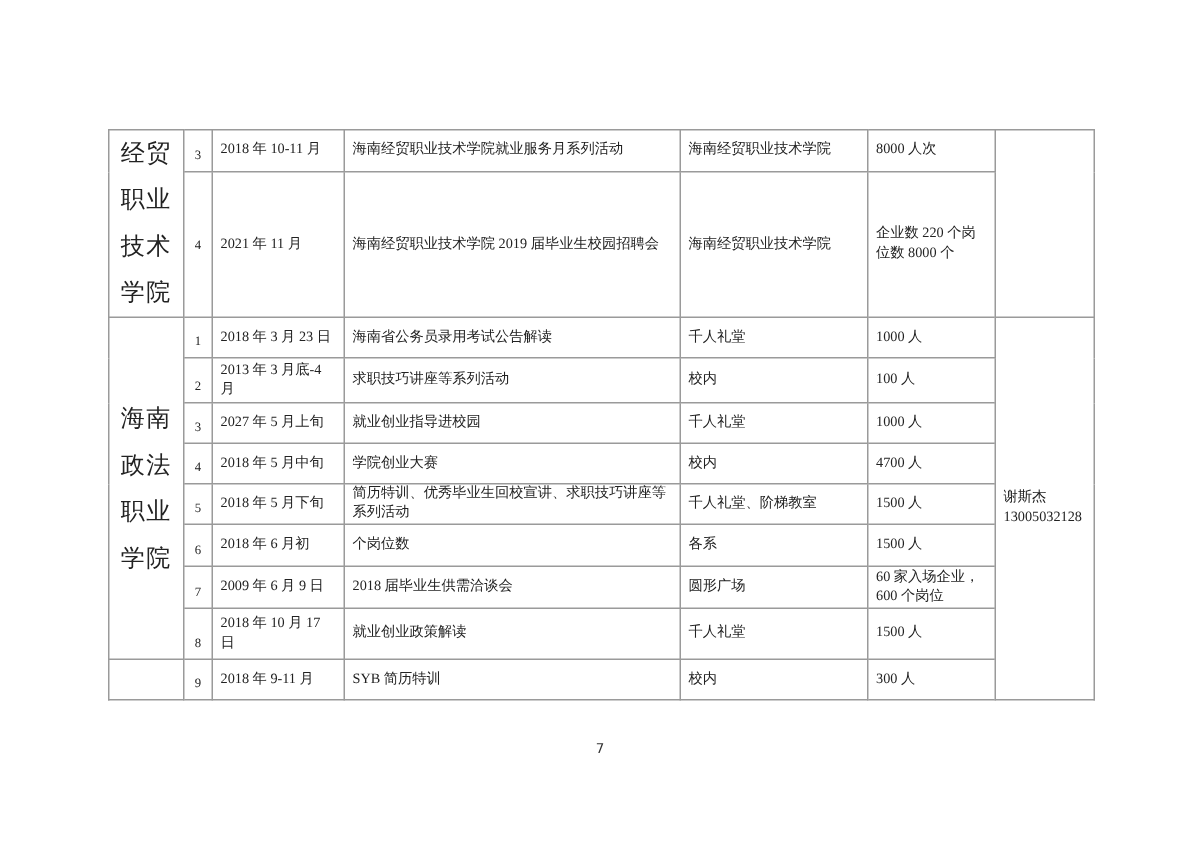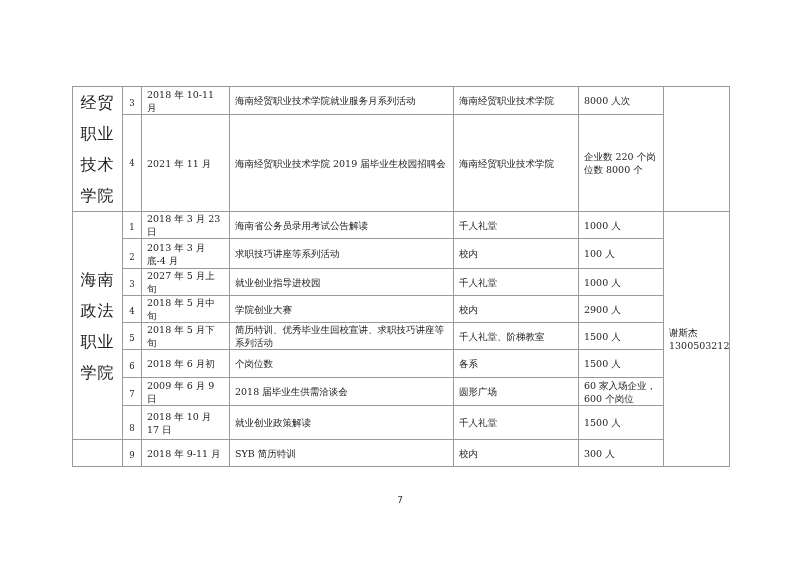--- a/index.html
+++ b/index.html
@@ -1,19 +1,19 @@
 <!DOCTYPE html>
 <html><head>
 <meta charset="utf-8">
 <style>
   html, body { margin:0; padding:0; background:#ffffff; }
   body { width:800px; height:565px; position:relative; overflow:hidden;
          font-family:"DejaVu Serif","Liberation Serif",serif; color:#222; }
   table { position:absolute; left:72px; top:86px; border-collapse:collapse;
-          table-layout:fixed; width:657px; }
+          table-layout:fixed; width:657px;font-family:Liberation Serif, serif; }
   td { border:1px solid #9a9a9a; padding:0 5px; font-size:9.5px; line-height:13px;
        vertical-align:middle; text-align:left; color:#222; overflow:hidden; }
   td.org { font-size:16px; line-height:31px; text-align:center; padding:0 4px; letter-spacing:1px; }
   td.num { text-align:center; padding:0; font-size:8.5px; vertical-align:bottom; padding-bottom:4px; }
   td.date, td.act, td.loc, td.scale, td.contact { padding-left:5px; }
   .org span { display:block; }
   .page { position:absolute; left:0; width:800px; top:495px; text-align:center;
           font-size:9px; font-family:"DejaVu Sans","Liberation Sans",sans-serif; color:#333; }
 </style>
 </head>
@@ -79,21 +79,21 @@
       <td class="date">2027 年 5 月上旬</td>
       <td class="act">就业创业指导进校园</td>
       <td class="loc">千人礼堂</td>
       <td class="scale">1000 人</td>
     </tr>
     <tr style="height:27px">
       <td class="num">4</td>
       <td class="date">2018 年 5 月中旬</td>
       <td class="act">学院创业大赛</td>
       <td class="loc">校内</td>
-      <td class="scale">2900 人</td>
+      <td class="scale">4700 人</td>
     </tr>
     <tr style="height:27px">
       <td class="num">5</td>
       <td class="date">2018 年 5 月下旬</td>
       <td class="act">简历特训、优秀毕业生回校宣讲、求职技巧讲座等系列活动</td>
       <td class="loc">千人礼堂、阶梯教室</td>
       <td class="scale">1500 人</td>
     </tr>
     <tr style="height:28px">
       <td class="num">6</td>

